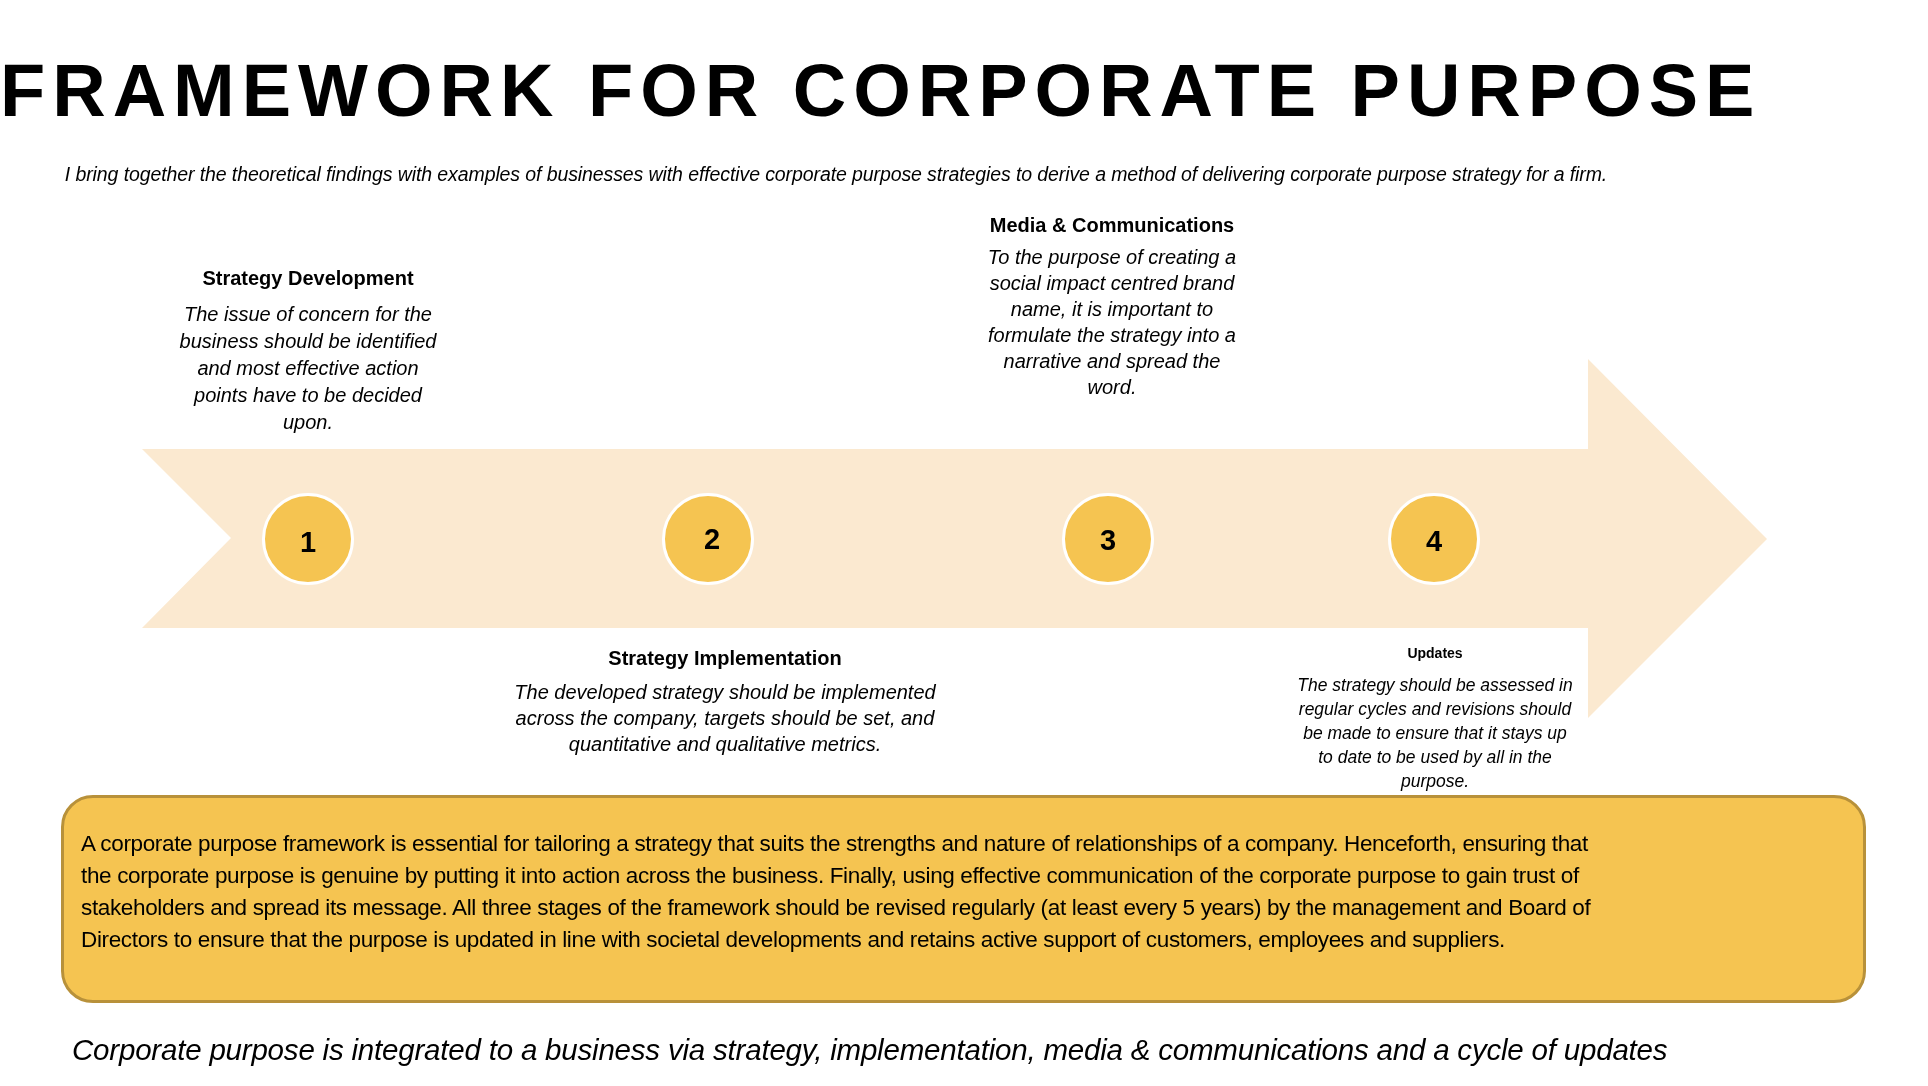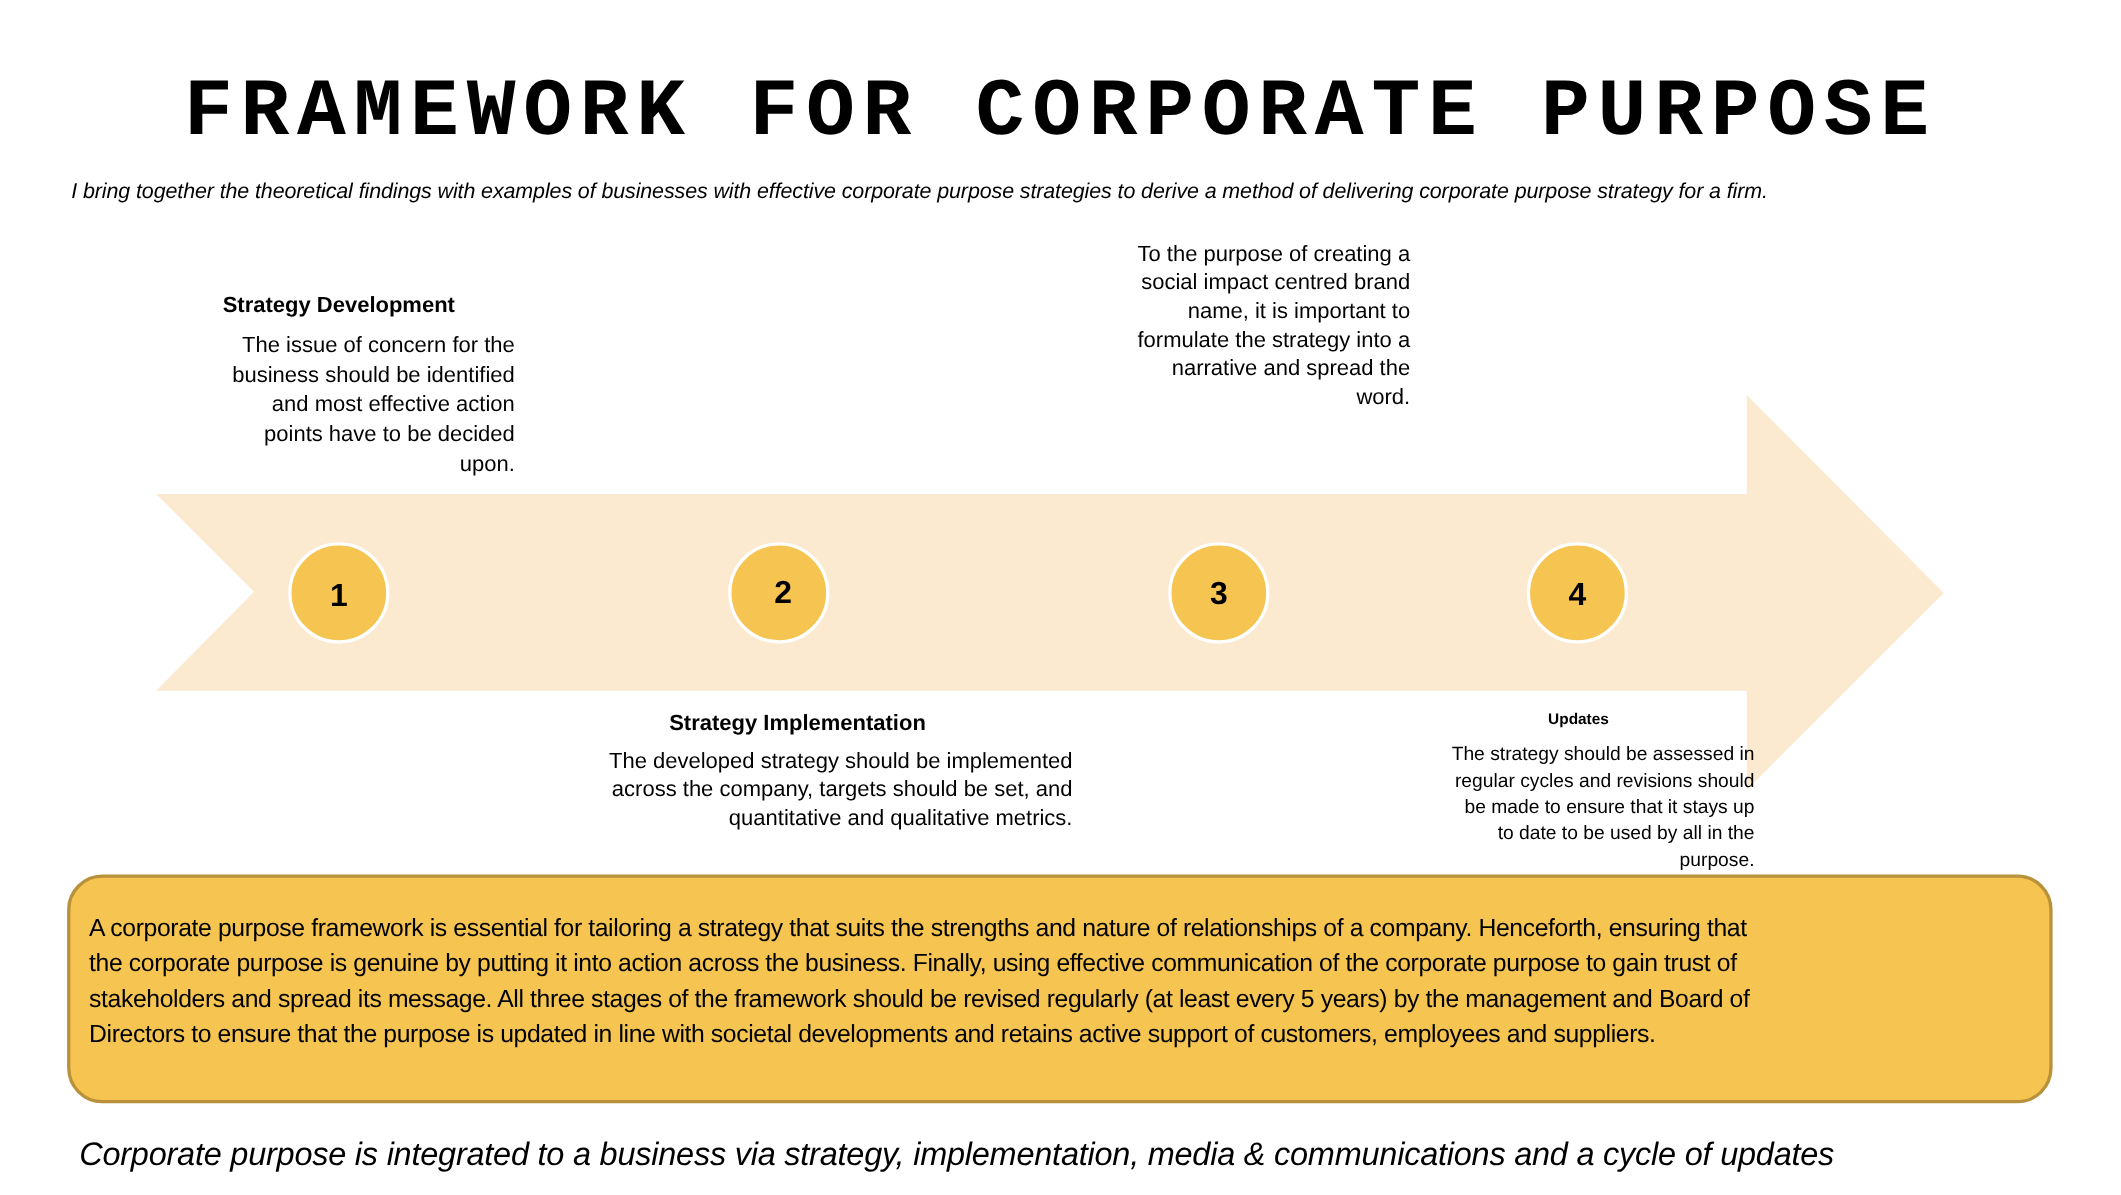--- a/index.html
+++ b/index.html
@@ -1,34 +1,34 @@
 <!DOCTYPE html>
 <html><head>
 <meta charset="utf-8">
 <style>
   html, body { margin: 0; padding: 0; background: #ffffff; }
   body { width: 1928px; height: 1086px; position: relative; overflow: hidden;
          font-family: "Liberation Sans", "DejaVu Sans", sans-serif; color: #000; }
   .abs { position: absolute; }
 
   .title {
-    left: 0; width: 1928px; top: 58px; text-align: center;
-    font-family: Liberation Mono, monospace; font-weight: bold;
+    left: 0; width: 1928px; top: 46px; text-align: left;
+    font-family: Liberation Sans, sans-serif; font-weight: bold;
     font-size: 74px; letter-spacing: 7px; line-height: 90px; white-space: nowrap;
   }
   .subtitle {
     left: 0; width: 1672px; top: 160px; text-align: center;
     font-style: italic; font-size: 19.5px; line-height: 28px; white-space: nowrap;
     letter-spacing: -0.1px;
   }
 
   svg.arrow { left: 0; top: 0; }
 
   .step-heading { font-weight: bold; font-size: 20px; line-height: 26px; text-align: center; white-space: nowrap; }
-  .step-body { font-size: 20px; line-height: 26px; text-align: right; }
+  .step-body { font-size: 20px; line-height: 26px; text-align: center; font-style: italic; }
   .step-body span { display: block; white-space: nowrap; }
 
   .circle {
     width: 86px; height: 86px; border-radius: 50%;
     background: #f5c451; border: 3px solid #ffffff;
     display: flex; align-items: center; justify-content: center;
     font-weight: bold; font-size: 29px; line-height: 1;
   }
   .circle span { display: block; margin-top: 6px; }
 
@@ -63,20 +63,21 @@
   <div class="step-body" style="margin-top:10px; line-height:27px;">
     <span>The issue of concern for the</span>
     <span>business should be identified</span>
     <span>and most effective action</span>
     <span>points have to be decided</span>
     <span>upon.</span>
   </div>
 </div>
 
 <div class="abs" style="left:942px; top:212px; width:340px;">
+  <div class="step-heading">Media &amp; Communications</div>
   <div class="step-body" style="margin-top:6px;">
     <span>To the purpose of creating a</span>
     <span>social impact centred brand</span>
     <span>name, it is important to</span>
     <span>formulate the strategy into a</span>
     <span>narrative and spread the</span>
     <span>word.</span>
   </div>
 </div>
 

